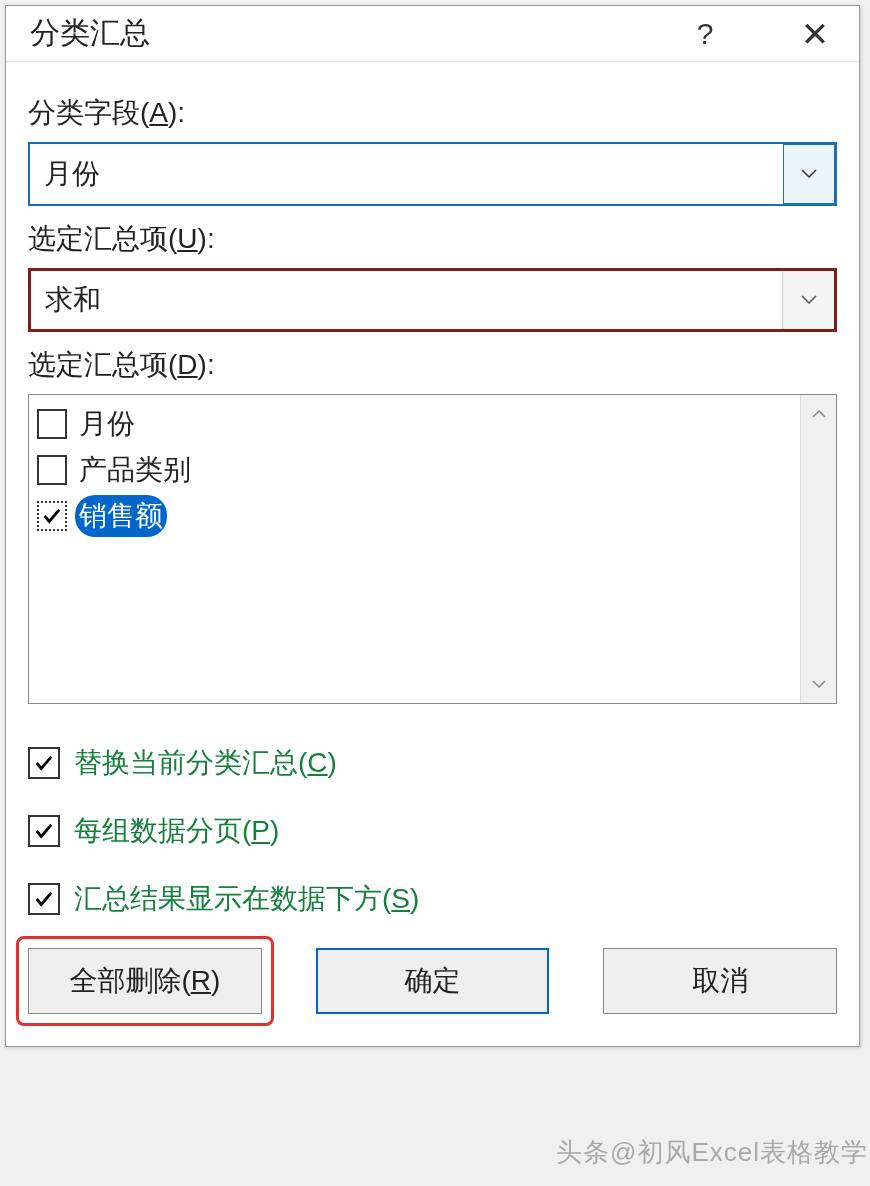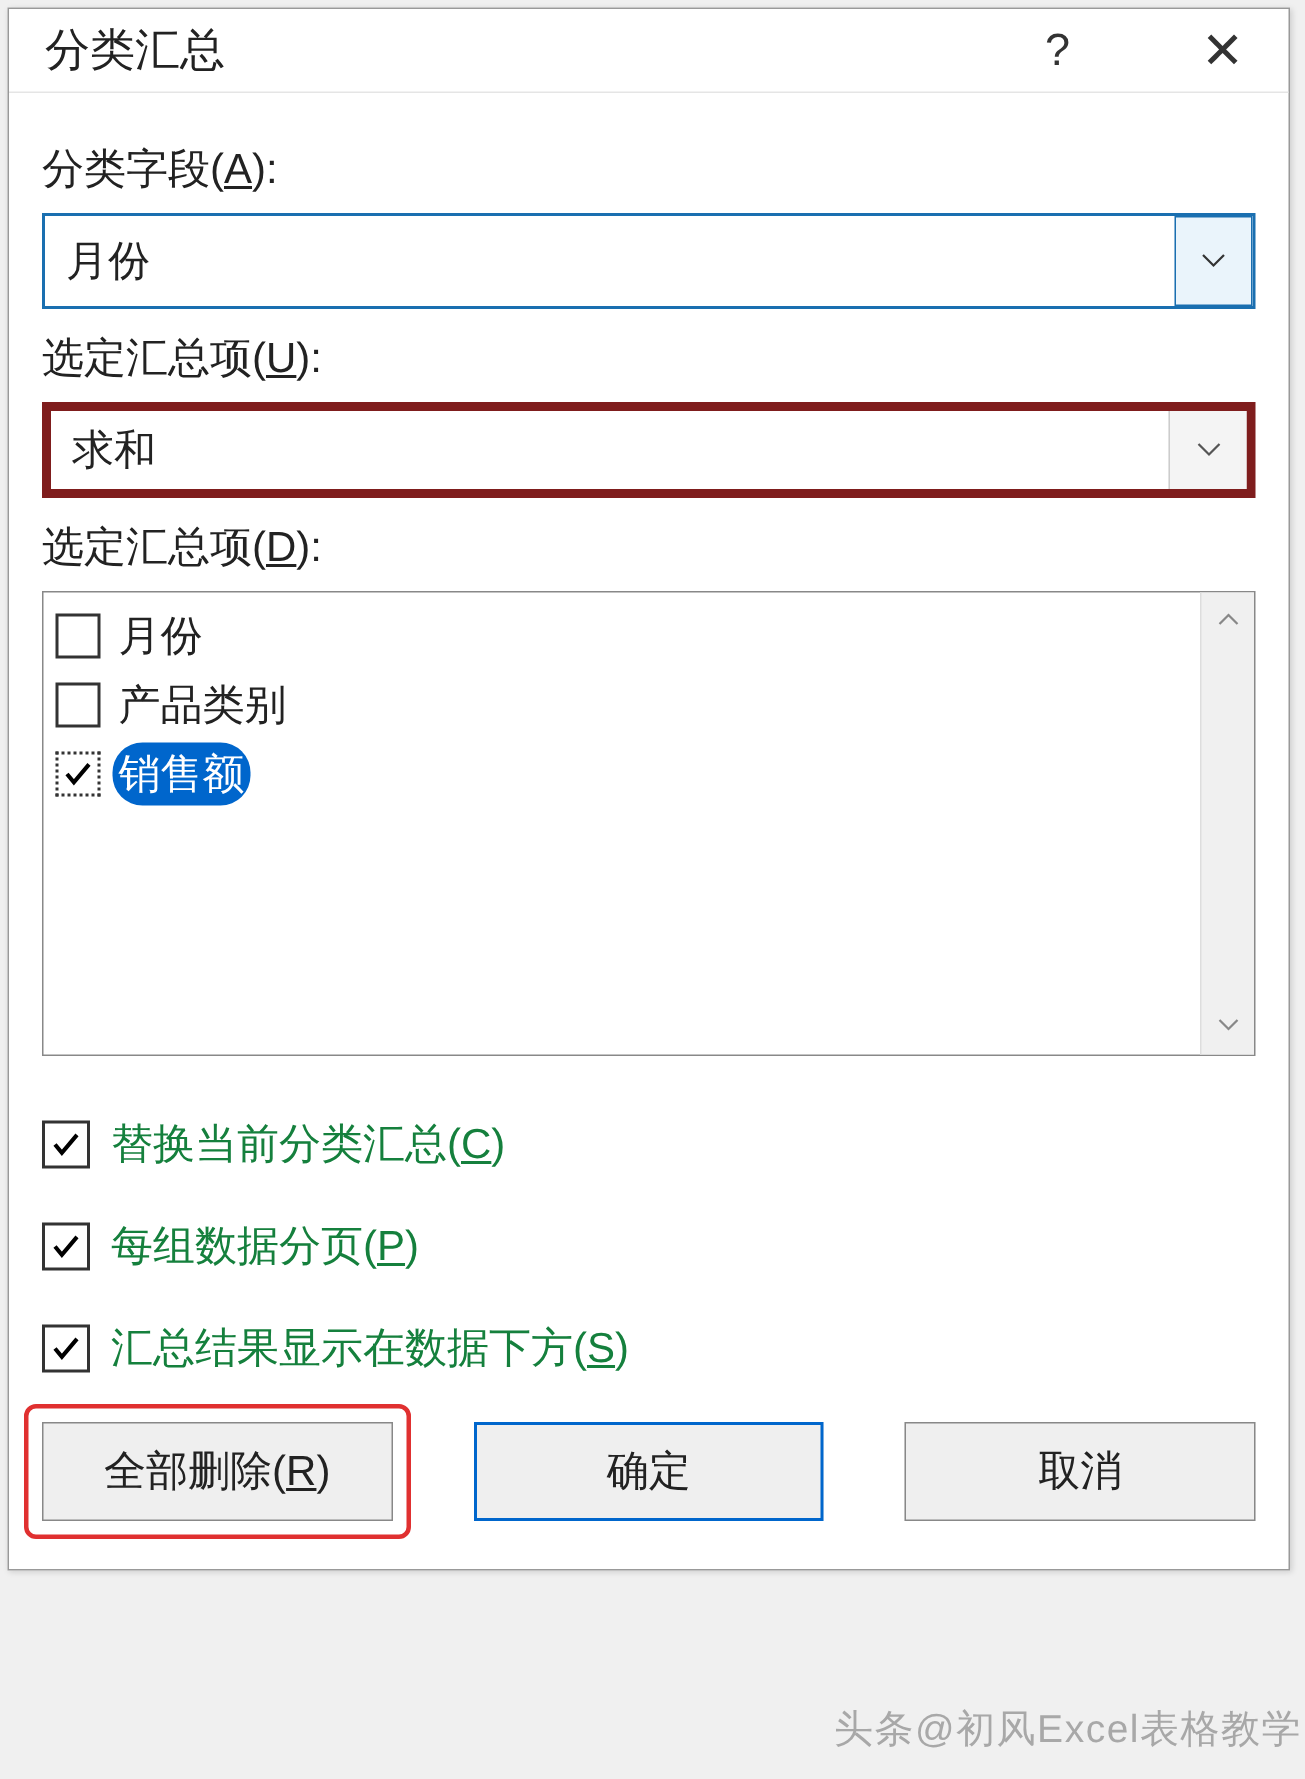--- a/index.html
+++ b/index.html
@@ -52,21 +52,21 @@
   }
   .label {
     font-size: 28px;
     color: #222;
     margin: 14px 0 10px 0;
   }
   .underline { text-decoration: underline; }
   .combo {
     width: 100%;
     height: 64px;
-    border: 6px solid #7f1d1d;
+    border: 3px solid #7f1d1d;
     background: #fff;
     display: flex;
     align-items: center;
     position: relative;
   }
   .combo.focused { border: 2px solid #1a6fb0; }
   .combo-text {
     font-size: 28px;
     color: #222;
     padding-left: 14px;

